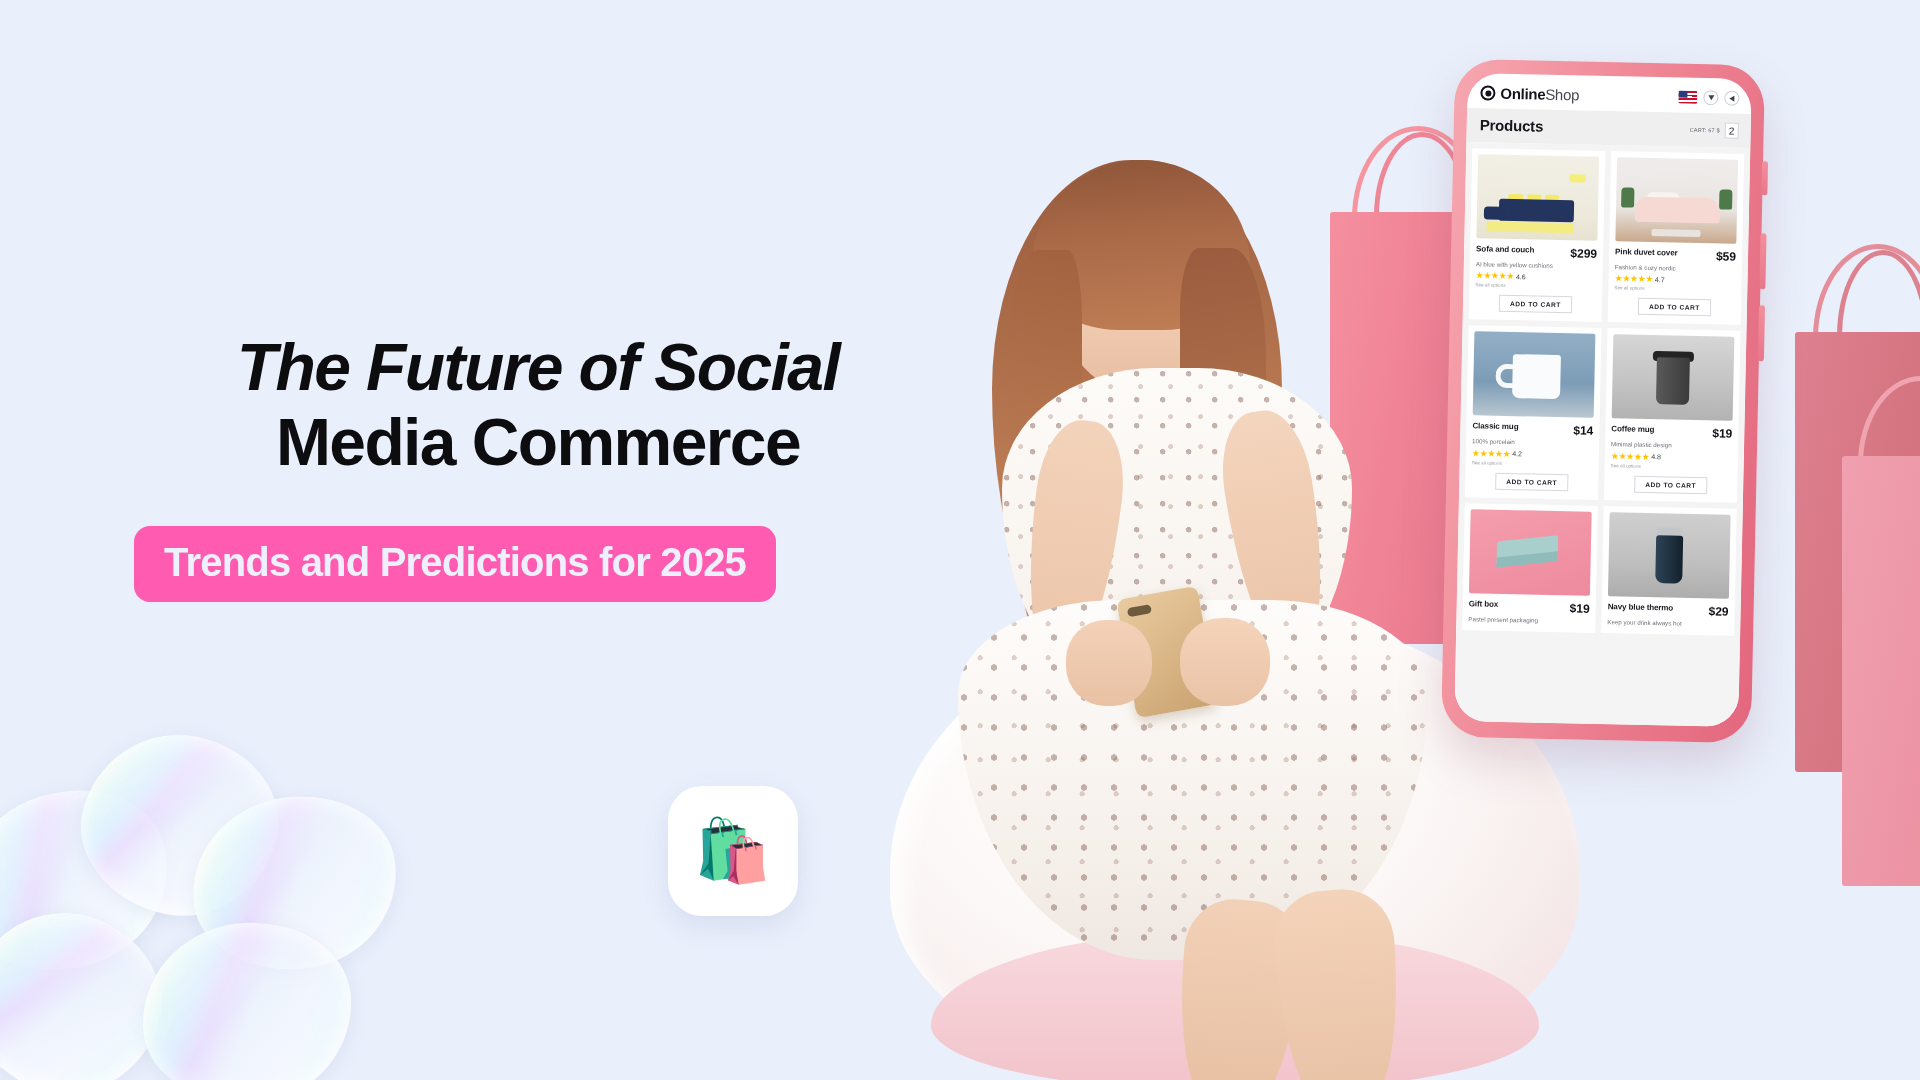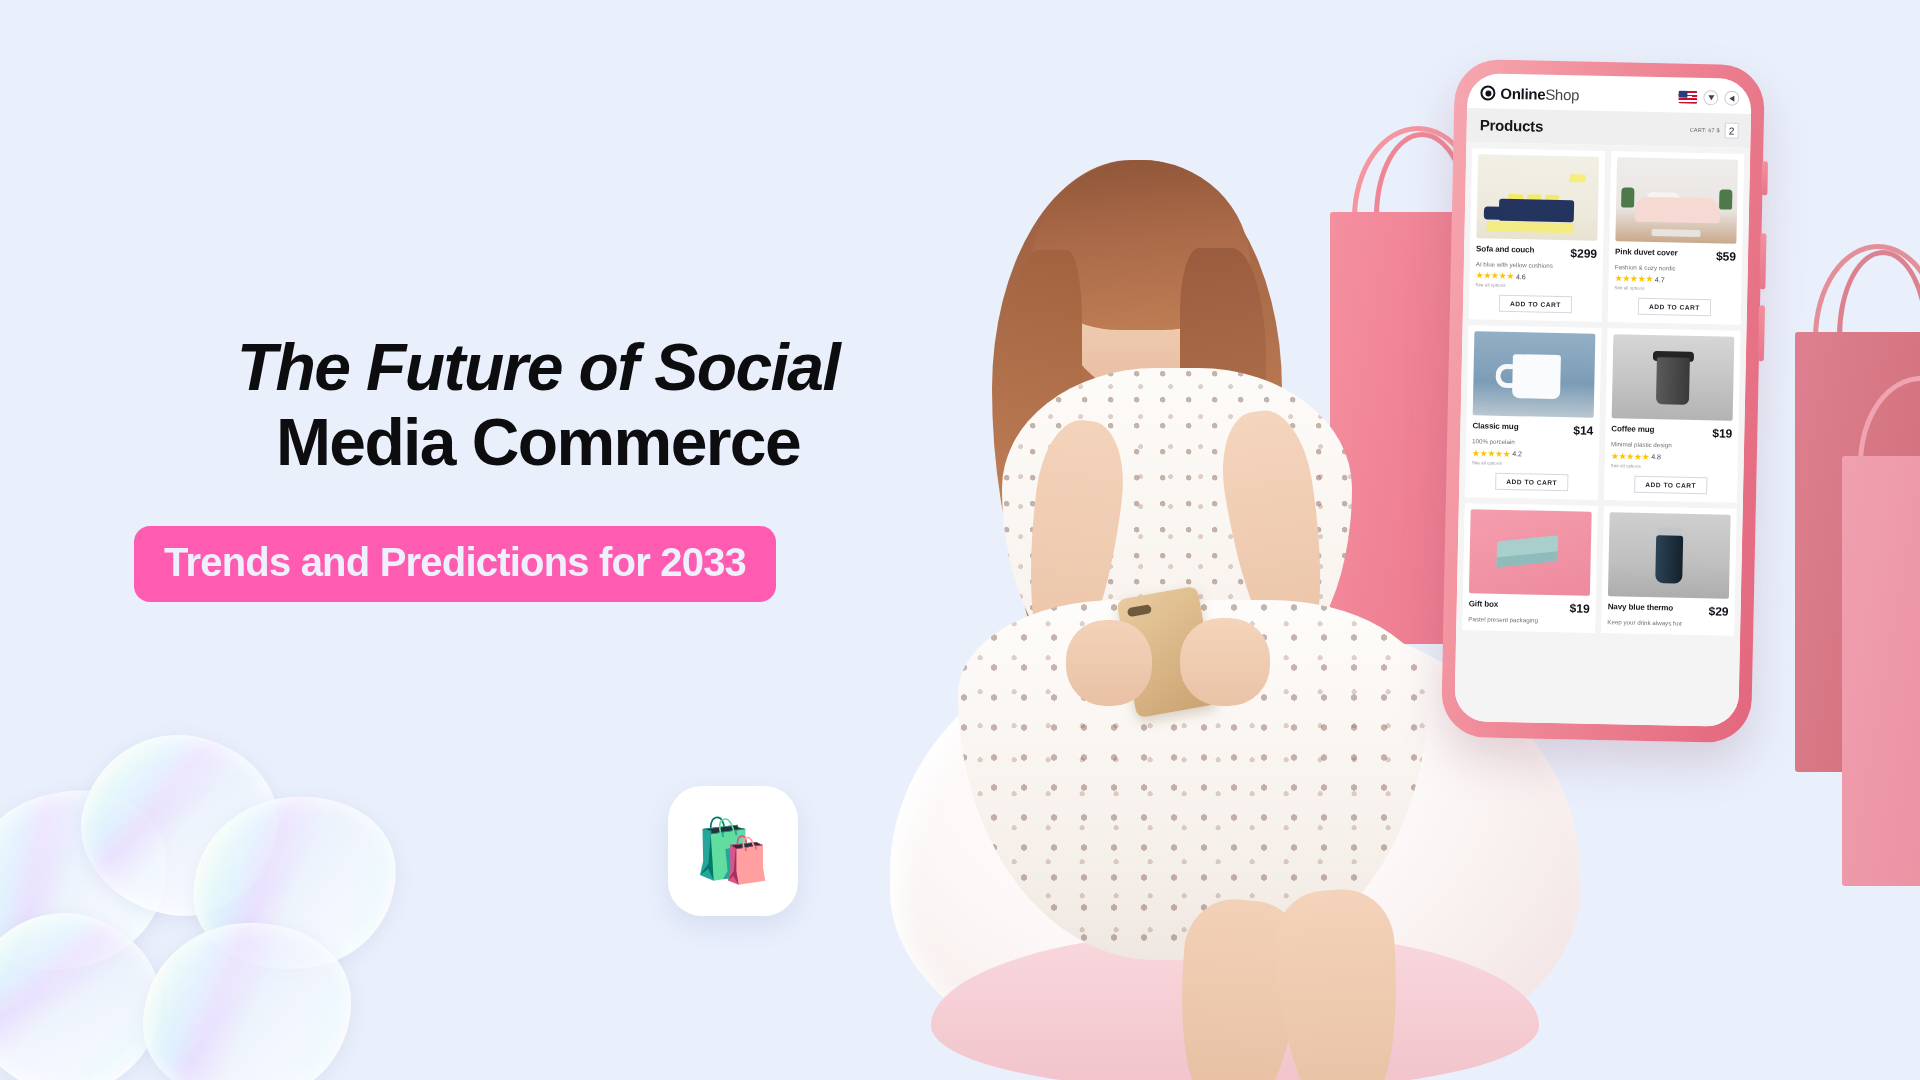--- a/index.html
+++ b/index.html
@@ -281,21 +281,21 @@
     <div class="blob b2"></div>
     <div class="blob b3"></div>
     <div class="blob b4"></div>
     <div class="blob b5"></div>
   </div>
 
   <div class="headline">
     <span class="l1">The Future of Social</span>
     <span class="l2">Media Commerce</span>
   </div>
-  <div class="badge">Trends and Predictions for 2033</div>
+  <div class="badge">Trends and Predictions for 2025</div>
 
   <div class="appcard">
     <span class="bags">🛍️</span>
   </div>
 
   <div class="bag bag-a">
     <div class="handle"></div>
     <div class="handle h2"></div>
     <div class="body"></div>
   </div>

